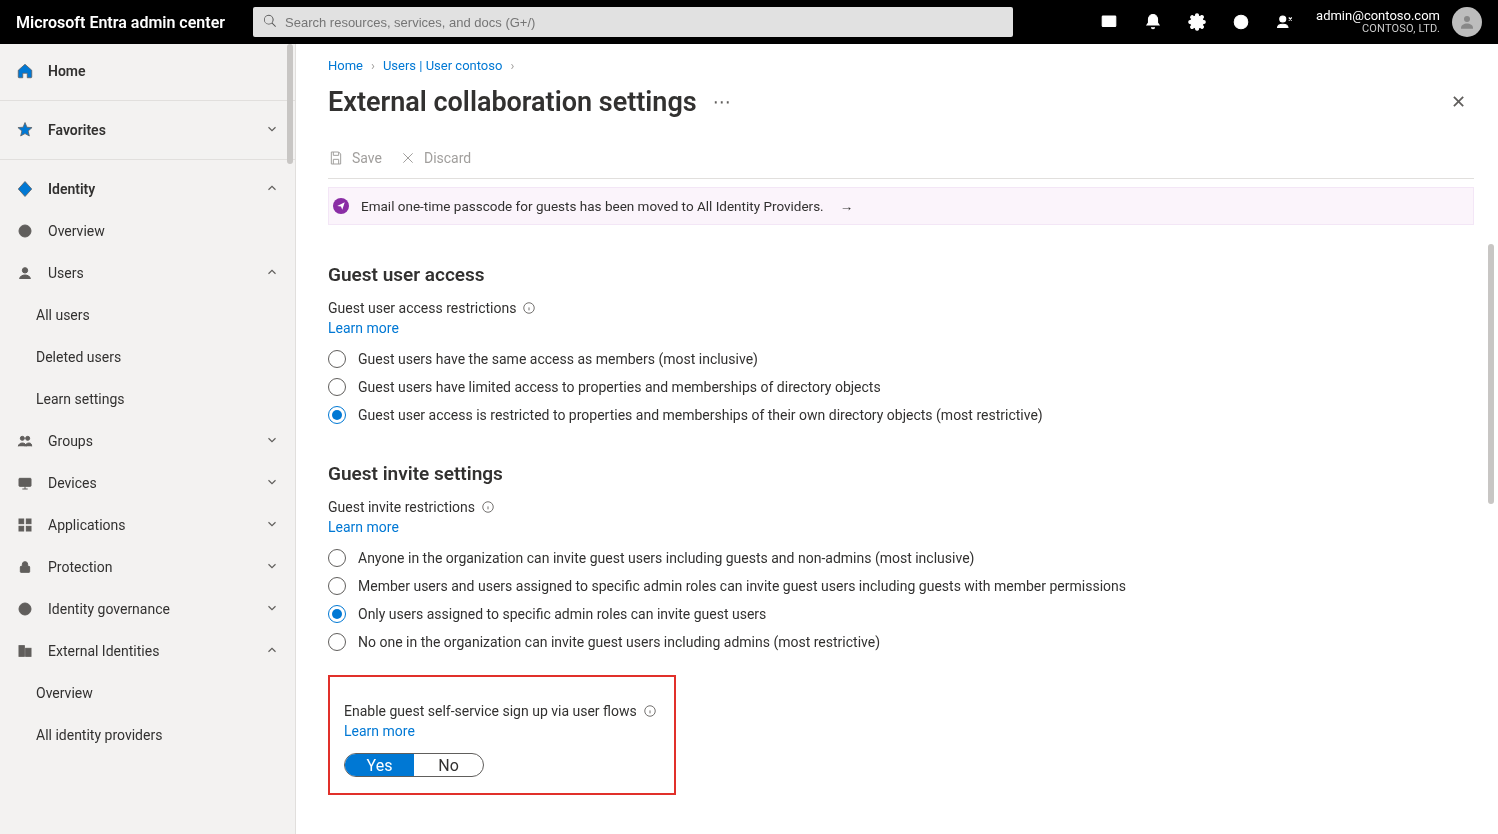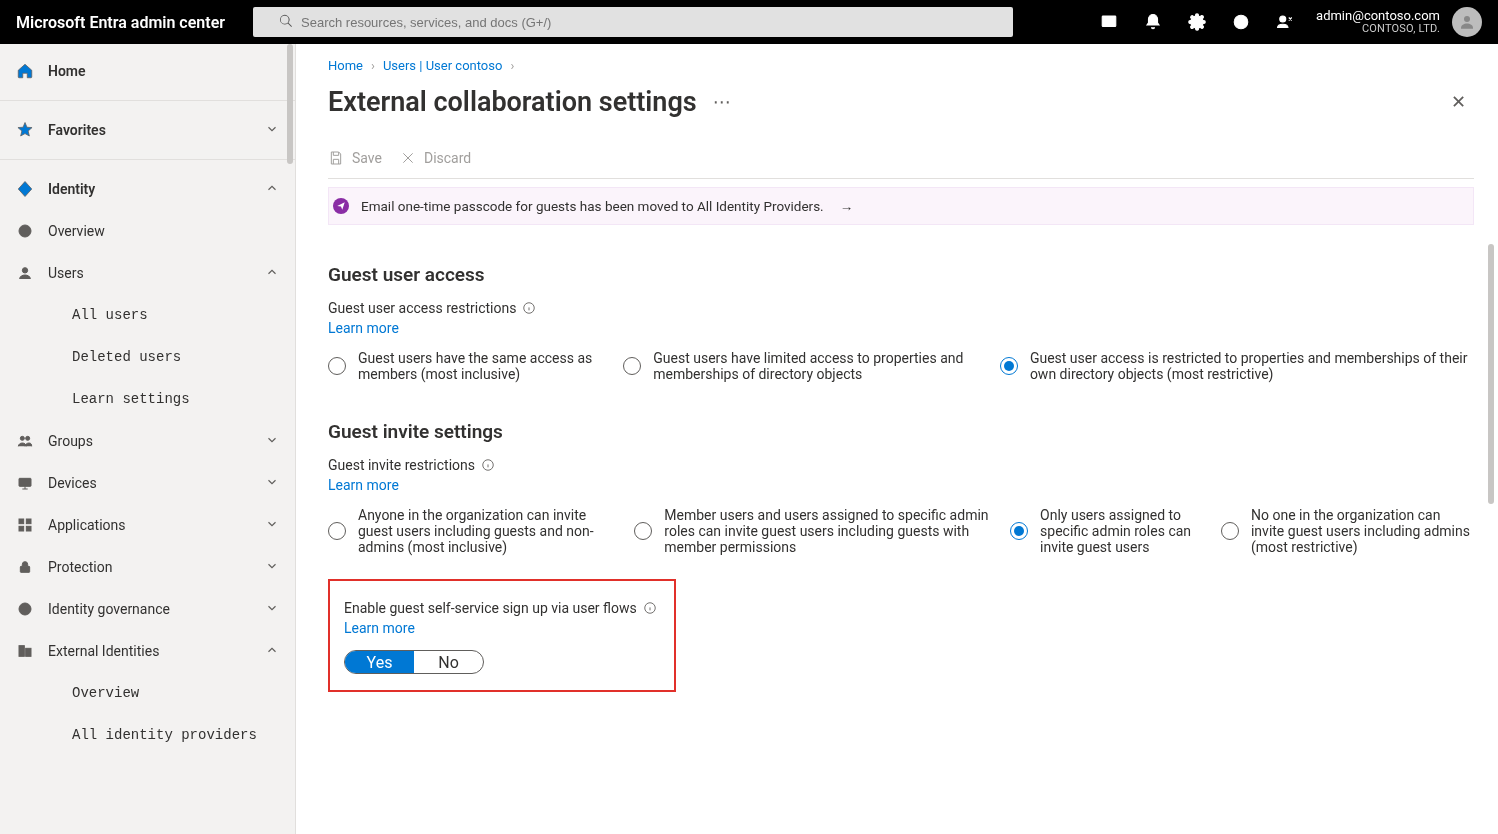--- a/index.html
+++ b/index.html
@@ -28,21 +28,21 @@
     margin-right: 28px;
     white-space: nowrap;
   }
   .header .search {
     flex: 0 1 760px;
     height: 30px;
     background: #e1e1e1;
     color: #555;
     display: flex;
     align-items: center;
-    padding: 0 26px;
+    padding: 0 10px;
     border-radius: 2px;
     border: none;
     font-size: 13px;
   }
   .header .search svg { margin-right: 8px; fill:#555; }
   .header .search input {
     flex: 1;
     border: none;
     background: transparent;
     outline: none;
@@ -91,21 +91,21 @@
     cursor: pointer;
     font-size: 14px;
     color: #323130;
   }
   .side-item .icon { width: 22px; display:flex; align-items:center; justify-content:center; margin-right:12px; }
   .side-item .icon svg { fill:#605e5c; stroke:#605e5c; }
   .side-item.bold { font-weight:600; }
   .side-item .chev { margin-left:auto; }
   .side-item .chev svg{stroke:#605e5c;fill:none;}
   .side-item.blue .icon svg { fill:#0078d4; }
-  .side-sub { padding-left: 72px; font-family: Liberation Mono, monospace; }
+  .side-sub { padding-left: 36px; }
   .side-divider{height:1px;background:#e1dfdd;margin:8px 0;}
   .side-group{padding-top:6px;}
 
   
   .main { flex:1; padding: 14px 24px 0 32px; position:relative; overflow:hidden;}
   .main .scrollthumb{position:absolute;right:4px;top:200px;width:6px;height:260px;background:#c8c6c4;border-radius:3px;}
   .breadcrumbs { font-size: 13px; color:#605e5c; display:flex; align-items:center; gap:8px;}
   .breadcrumbs a { color: #0078d4; text-decoration:none; cursor:pointer;}
   .breadcrumbs .sep{color:#a19f9d;}
   .page-head{display:flex;align-items:center;margin-top:10px;}
@@ -127,31 +127,31 @@
   .infobar .dot{width:16px;height:16px;border-radius:50%;background:#8a2da5;display:flex;align-items:center;justify-content:center;}
   .infobar .dot svg{fill:#fff;}
   .infobar .arrow{margin-left:4px;color:#323130;}
 
   .section{margin-top:38px;}
   .section h2{font-size:19px;font-weight:600;margin-bottom:14px;}
   .section .sublabel{font-size:14px;color:#323130;display:flex;align-items:center;gap:6px;}
   .section .sublabel svg{stroke:#605e5c;fill:none;}
   .learn{color:#0078d4;font-size:14px;text-decoration:none;display:inline-block;margin-top:4px;cursor:pointer;}
 
-  .radios{margin-top:14px;display:flex;flex-direction:row;gap:10px;}
+  .radios{margin-top:14px;display:flex;flex-direction:column;gap:10px;}
   .radio{display:flex;align-items:center;gap:12px;cursor:pointer;font-size:14px;}
   .radio .ring{
     width:18px;height:18px;border:1px solid #605e5c;border-radius:50%;
     display:flex;align-items:center;justify-content:center;flex-shrink:0;
   }
   .radio.sel .ring{border-color:#0078d4;}
   .radio.sel .ring::after{content:"";width:10px;height:10px;border-radius:50%;background:#0078d4;}
 
   .highlight{border:2px solid #e1302a;padding:12px 14px 16px;margin-top:24px;width:348px;}
-  .highlight .sublabel{margin-top:7px;}
+  .highlight .sublabel{margin-top:14px;}
 
   .pill-toggle{
     margin-top:14px;width:140px;height:24px;border:1px solid #605e5c;border-radius:12px;
     display:flex;overflow:hidden;cursor:pointer;font-size:16px;
   }
   .pill-toggle .opt{flex:1;display:flex;align-items:center;justify-content:center;color:#323130;}
   .pill-toggle .opt.active{background:#0078d4;color:#fff;}
 
 </style>
 </head>

